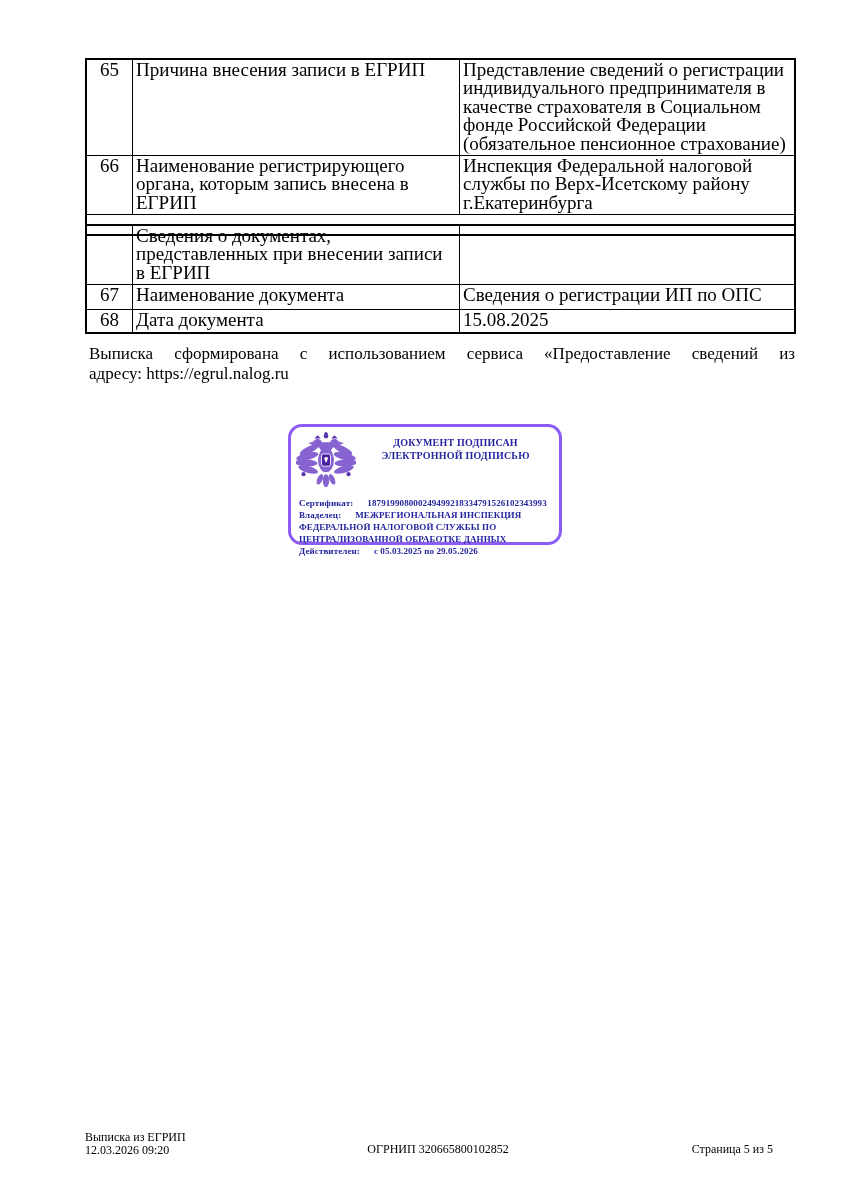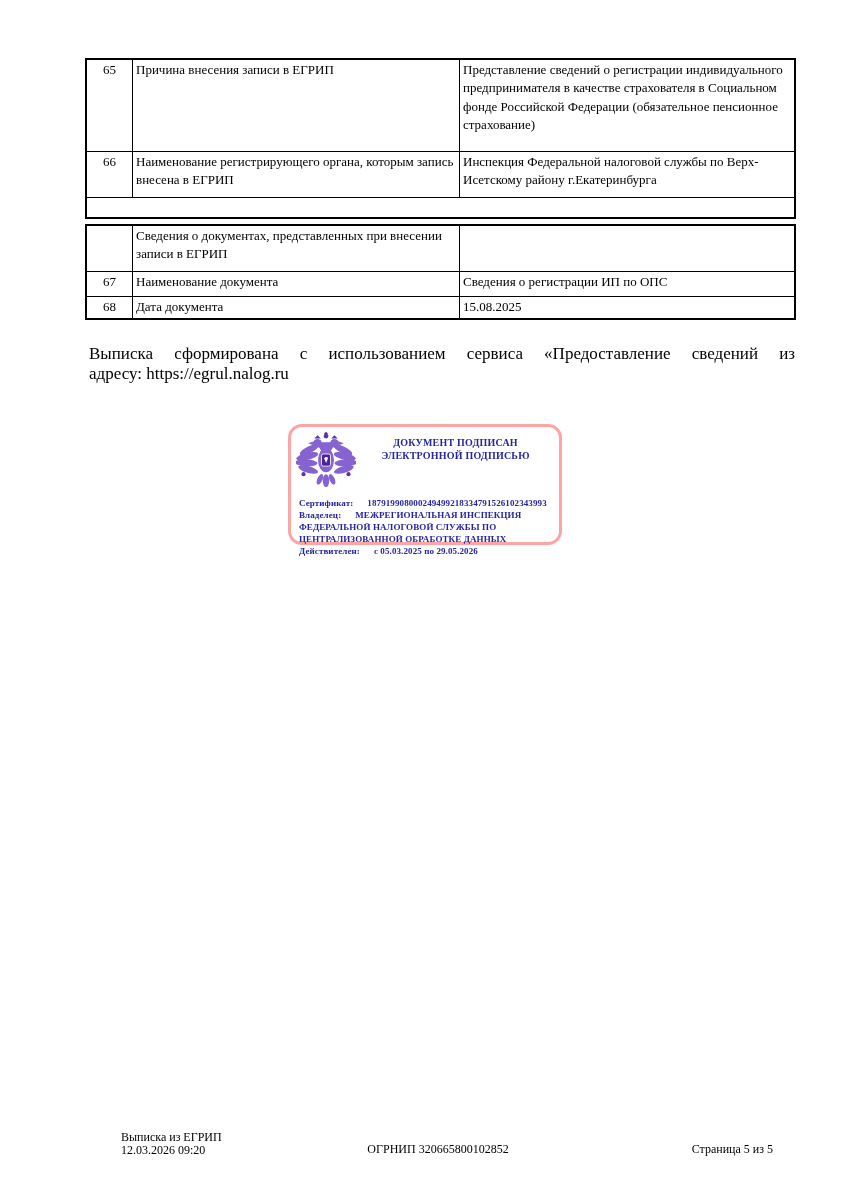--- a/index.html
+++ b/index.html
@@ -5,21 +5,21 @@
   html,body{margin:0;padding:0;background:#888;}
   .page{
     position:relative;width:848px;height:1200px;margin:0 auto;
     background:#ffffff;overflow:hidden;
     font-family:"Liberation Serif","DejaVu Serif",serif;color:#000;
   }
   
   table.doc{border-collapse:collapse;table-layout:fixed;width:706px;}
   table.doc td{
     border:1px solid #000;vertical-align:top;
-    font-size:13px;line-height:18.4px;padding:1px 3px 2px 3px;
+    font-size:19px;line-height:18.4px;padding:1px 3px 2px 3px;
     overflow:hidden;
   }
   table.doc{border:2px solid #000;}
   td.c-num{width:39px;text-align:center;}
   td.c-label{width:320px;}
   td.c-value{width:328px;}
   #table1{position:absolute;left:85px;top:58px;}
   #table2{position:absolute;left:85px;top:224px;}
   tr.r65 td{height:88px;}
   tr.r66 td{height:42px;}
@@ -30,39 +30,39 @@
   
   .note{
     position:absolute;left:89px;top:344px;width:706px;
     font-size:17px;line-height:19.5px;
   }
   .note .jline{text-align:justify;text-align-last:justify;}
   .note .lline{text-align:left;}
   
   .stamp{
     position:absolute;left:288px;top:424px;width:274px;height:121px;
-    box-sizing:border-box;border:3px solid #fca5a5;border-radius:14px;
+    box-sizing:border-box;border:3px solid #8b5cf6;border-radius:14px;
     color:#2525a0;background:#fff;
   }
   .stamp-top{display:flex;align-items:flex-start;}
   .stamp-eagle{flex:0 0 auto;margin:3px 0 0 5px;}
   .stamp-title{
     flex:1 1 auto;text-align:center;font-weight:bold;
     font-size:10px;line-height:13px;padding:9px 6px 0 2px;
     letter-spacing:.2px;
   }
   .stamp-body{
     padding:1px 8px 0 8px;font-weight:bold;
     font-size:9px;line-height:12px;letter-spacing:.1px;
   }
   .stamp-body .lbl{margin-right:14px;}
   
   .footer-left{
     position:absolute;left:85px;top:1131px;
-    font-size:12px;line-height:13px;margin-left:36px;
+    font-size:12px;line-height:13px;
   }
   .footer-center{
     position:absolute;left:85px;top:1143px;width:706px;
     text-align:center;font-size:12px;line-height:13px;
   }
   .footer-right{
     position:absolute;left:67px;top:1143px;width:706px;
     text-align:right;font-size:12px;line-height:13px;
   }
 </style>

